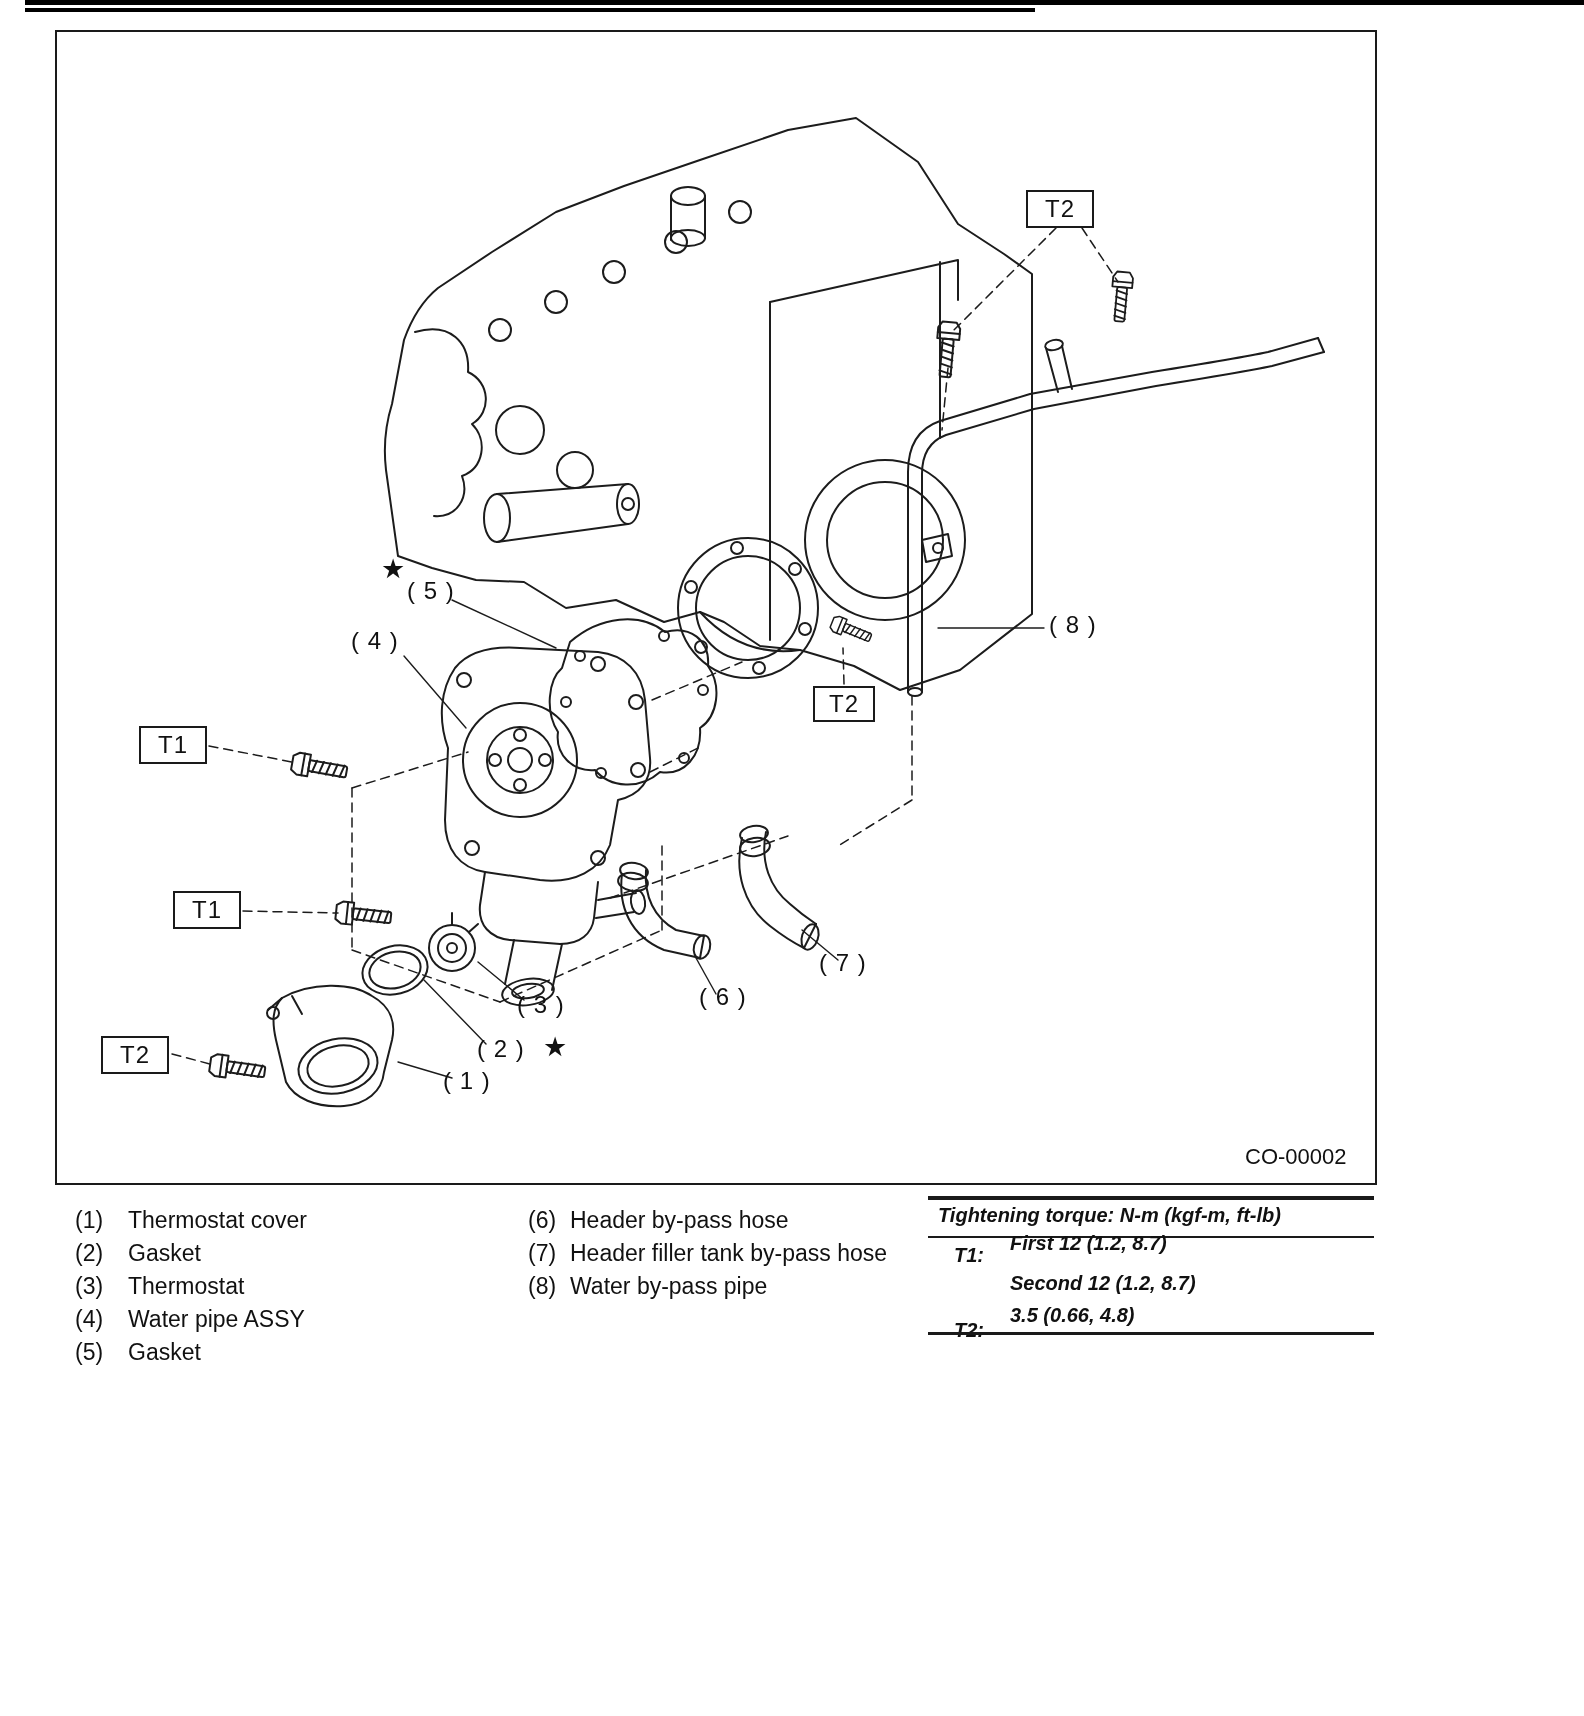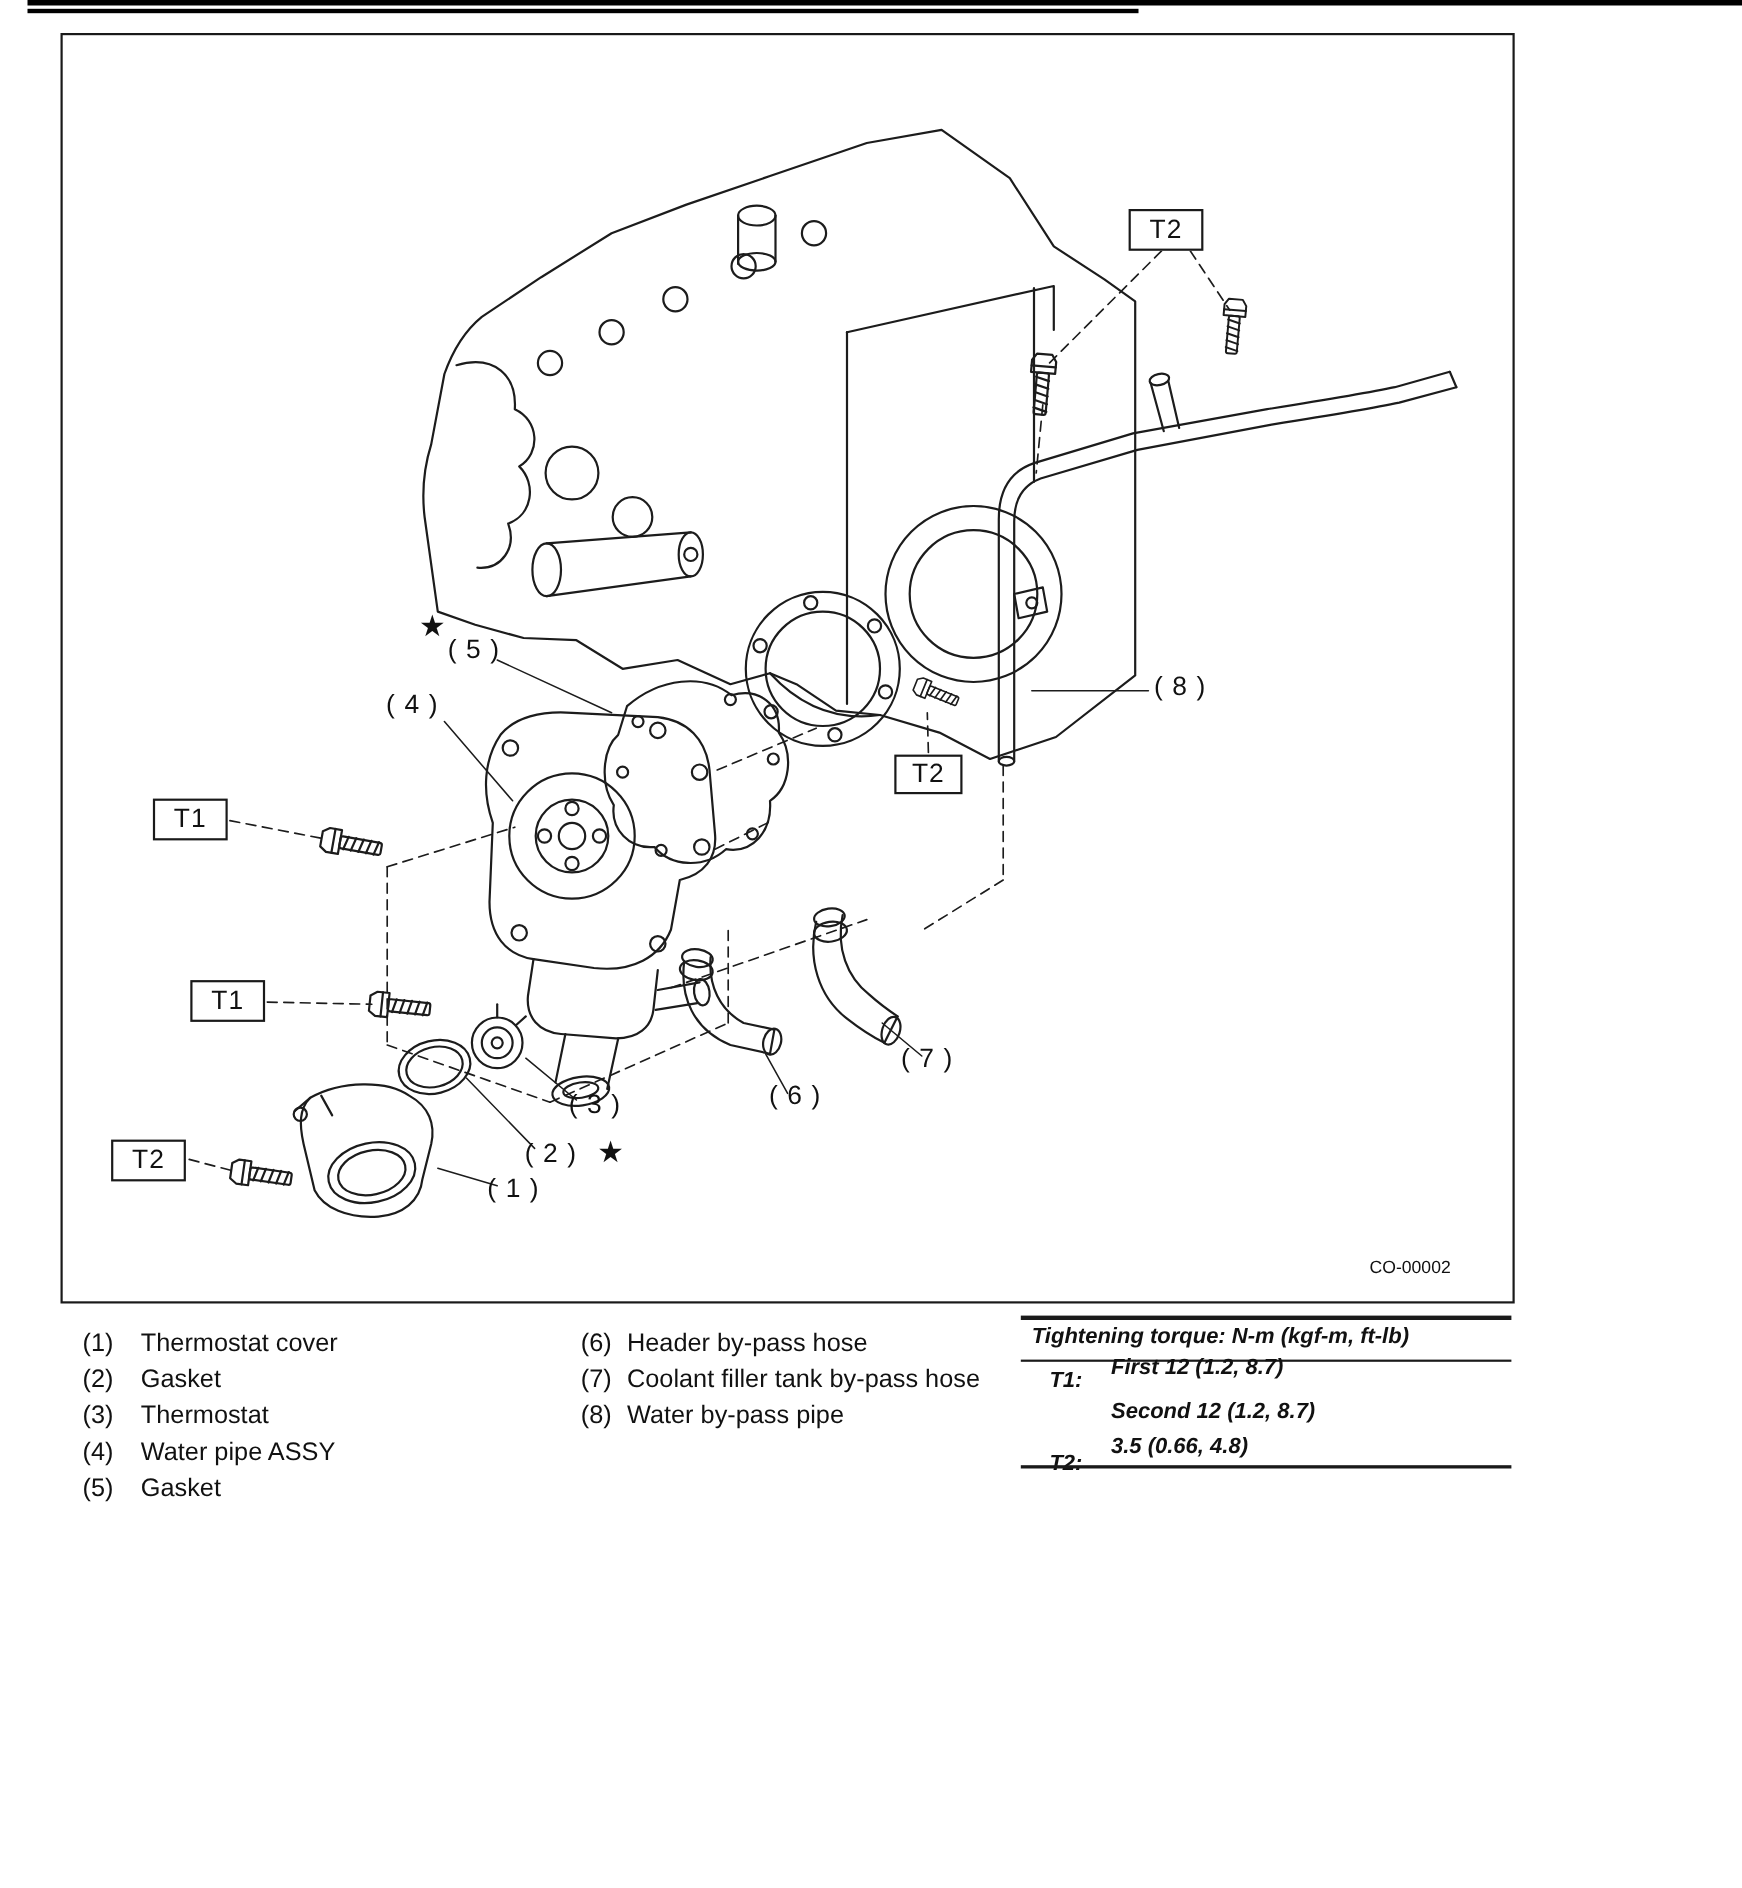--- a/index.html
+++ b/index.html
@@ -19,21 +19,21 @@
   }
   .art .thin  { stroke-width:1.4px; }
   .art .dash  { stroke-width:1.5px; stroke-dasharray:9,6; }
   .tbox {
     position:absolute; width:68px; height:38px; border:2px solid #1a1a1a; background:#fff;
     display:flex; align-items:center; justify-content:center;
     font-size:24px; letter-spacing:1px; z-index:3;
   }
   .callout { position:absolute; font-size:24px; white-space:nowrap; letter-spacing:1px; z-index:3; }
   .star { position:absolute; font-size:27px; z-index:3; }
-  .code { position:absolute; font-size:16px; z-index:3; }
+  .code { position:absolute; font-size:22px; z-index:3; }
   .legend-col { position:absolute; font-size:23px; }
   .lrow { display:flex; height:33px; align-items:center; }
   .lnum1 { width:53px; }
   .lnum2 { width:42px; }
   .torq-panel { position:absolute; left:928px; top:1192px; width:446px; height:150px; }
   .rule { position:absolute; left:0; width:446px; background:#1a1a1a; }
   .torq { position:absolute; font-size:20px; font-weight:bold; font-style:italic; white-space:nowrap; }
 </style>
 </head>
 <body>
@@ -272,21 +272,21 @@
   </div>
 </div>
 
 <div class="legend-col" style="left:528px; top:1204px; width:400px;">
   <div class="lrow">
     <span class="lnum2">(6)</span>
     <span>Header by-pass hose</span>
   </div>
   <div class="lrow">
     <span class="lnum2">(7)</span>
-    <span>Coolant filler tank by-pass hose</span>
+    <span>Header filler tank by-pass hose</span>
   </div>
   <div class="lrow">
     <span class="lnum2">(8)</span>
     <span>Water by-pass pipe</span>
   </div>
 </div>
 
 <div class="torq-panel">
   <div class="rule" style="top:4px; height:4px;"></div>
   <div class="torq" style="left:10px; top:12px;">Tightening torque: N-m (kgf-m, ft-lb)</div>

